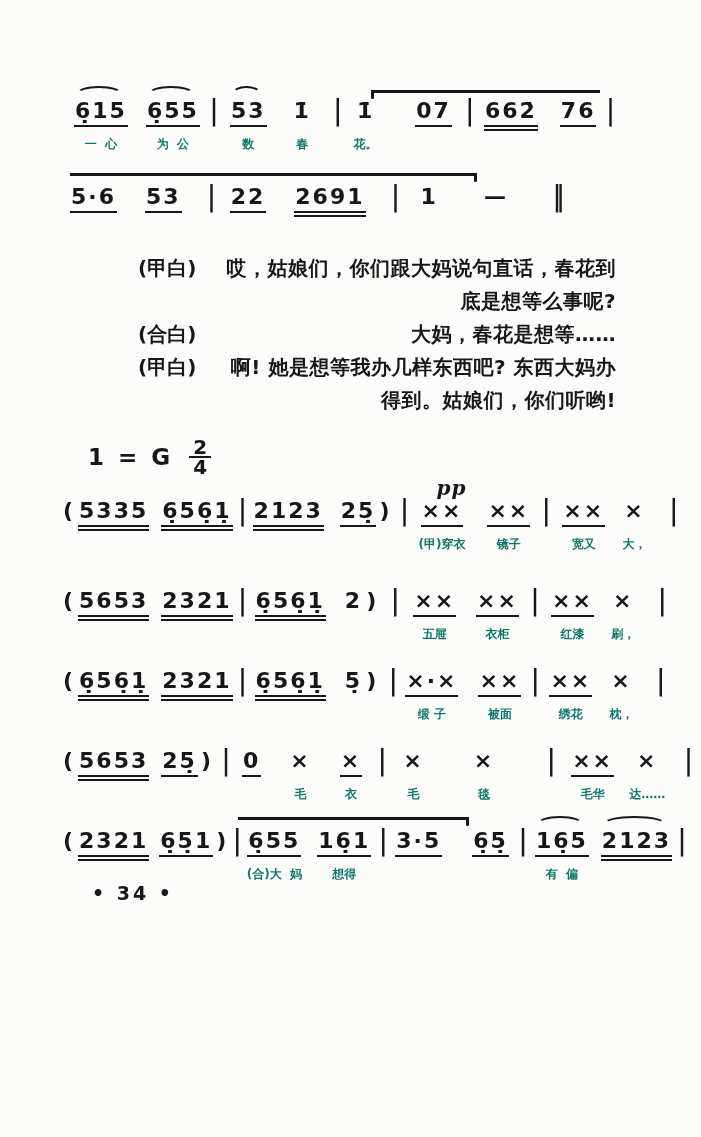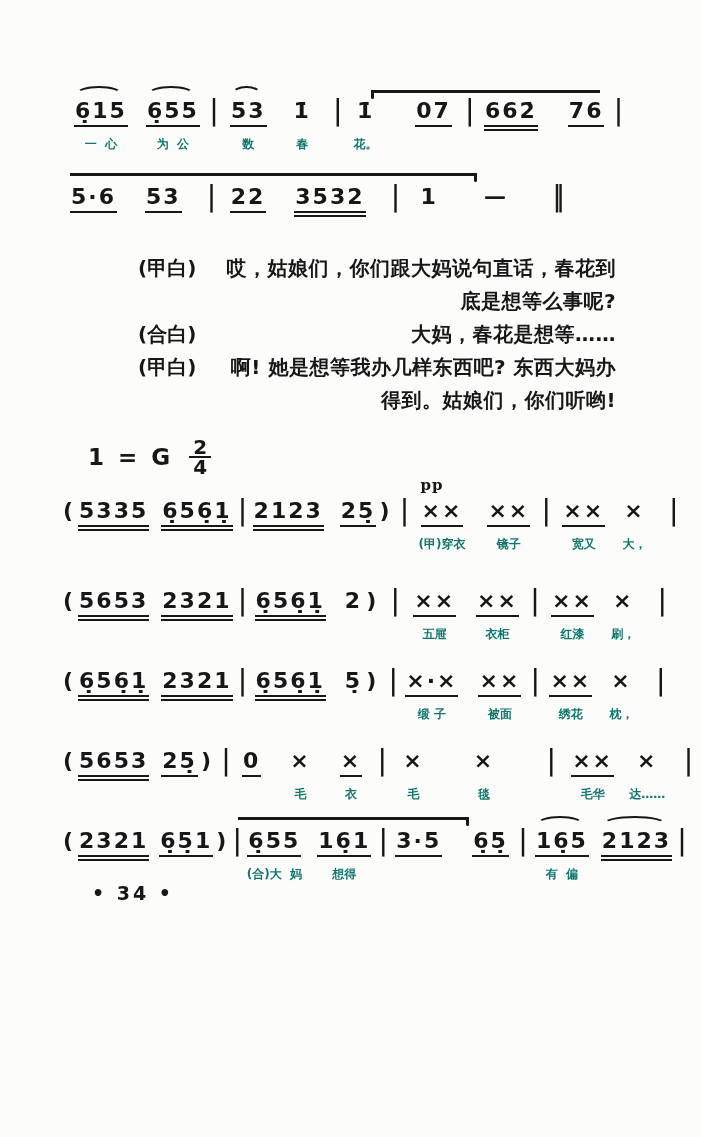--- a/index.html
+++ b/index.html
@@ -22,23 +22,23 @@
   .barcell .note{letter-spacing:0;transform:scaleY(1.3);padding-left:0;padding-right:0;}
   .lyr{
     position:absolute;top:36px;white-space:pre;text-align:left;
     font-weight:bold;font-size:12px;line-height:24px;color:#0f766e;
   }
   .tie{
     position:absolute;top:-10px;left:2px;right:6px;height:12px;
     border:2px solid transparent;border-top:2px solid #171717;border-radius:50%;
   }
   .dyn{
-    position:absolute;top:-20px;left:0;
+    position:absolute;top:-20px;left:16px;
     font-family:"DejaVu Serif","Liberation Serif",serif;
-    font-weight:bold;font-size:15px;letter-spacing:1px;
+    font-style:italic;font-weight:bold;font-size:20px;letter-spacing:1px;
   }
   
   .slur{position:absolute;border-top:3px solid #171717;height:10px;}
   .slur.hl::before{content:"";position:absolute;left:-1px;top:-3px;width:3px;height:9px;background:#171717;border-radius:0 0 3px 3px;}
   .slur.hr::after{content:"";position:absolute;right:-1px;top:-3px;width:3px;height:9px;background:#171717;border-radius:0 0 3px 3px;}
   
   .dialogue{position:absolute;left:138px;top:252px;width:486px;}
   .drow{display:flex;align-items:flex-start;}
   .dspeaker{flex:0 0 78px;font-weight:bold;font-size:20px;line-height:33px;white-space:nowrap;}
   .dtext{width:400px;font-weight:bold;font-size:20px;line-height:33px;letter-spacing:.5px;text-align:right;}
@@ -88,21 +88,21 @@
       </span>
       <span class="cell" style="margin-left: 40px; text-align: center;">
         <span class="note u1">07</span>
       </span>
       <span class="cell barcell" style="margin-left: 14px;">
         <span class="note">|</span>
       </span>
       <span class="cell" style="margin-left: 10px;">
         <span class="note u2">662̇</span>
       </span>
-      <span class="cell" style="margin-left: 30px; text-align: center;">
+      <span class="cell" style="margin-left: 22px; text-align: center;">
         <span class="note u1">76</span>
       </span>
       <span class="cell barcell" style="margin-left: 10px;">
         <span class="note">|</span>
       </span>
     </div>
 
   <div class="slur hl" style="left:372px;top:90px;width:228px;"></div>
 
   <div class="music-line" style="left:70px;top:182px;">
@@ -112,21 +112,21 @@
       <span class="cell" style="margin-left: 28px;">
         <span class="note u1">53</span>
       </span>
       <span class="cell barcell" style="margin-left: 26px;">
         <span class="note">|</span>
       </span>
       <span class="cell" style="">
         <span class="note u1">22</span>
       </span>
       <span class="cell" style="margin-left: 28px;">
-        <span class="note u2">3532</span>
+        <span class="note u2">2691</span>
       </span>
       <span class="cell barcell" style="margin-left: 26px;">
         <span class="note">|</span>
       </span>
       <span class="cell" style="margin-left: 20px;">
         <span class="note">1</span>
       </span>
       <span class="cell" style="margin-left: 44px;">
         <span class="note">—</span>
       </span>

